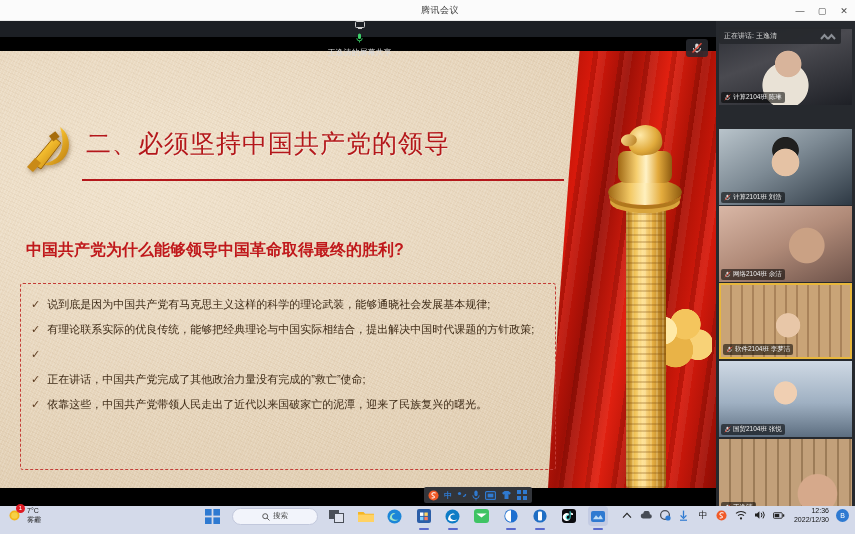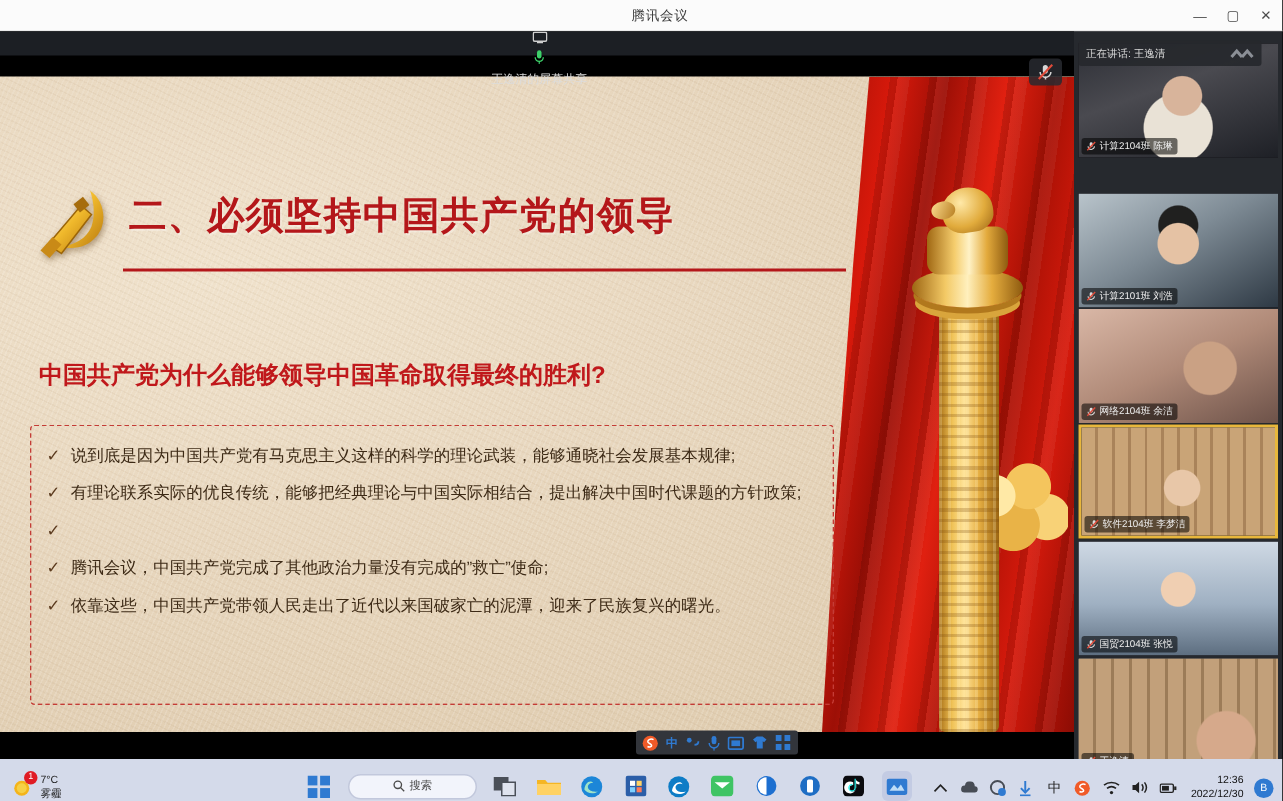--- a/index.html
+++ b/index.html
@@ -102,21 +102,21 @@
                radial-gradient(circle at 80% 62%, #f8d277 0 22%, rgba(0,0,0,0) 23%);
   }
 
   
   .emblem{
     position:absolute; left:20px; top:70px; width:58px; height:56px;
     filter:drop-shadow(1px 2px 2px rgba(90,55,10,.45));
   }
   .slide-title{
     position:absolute; left:86px; top:76px;
-    font-size:25px; font-weight:bold; color:#b4171a; letter-spacing:1px;
+    font-size:25px; font-weight:normal; color:#b4171a; letter-spacing:1px;
     text-shadow:1px 1px 0 rgba(255,255,255,.35);
   }
   .title-rule{
     position:absolute; left:82px; top:128px; width:482px; height:2px; background:#b4171a;
   }
   .q1,.q2{
     position:absolute; left:26px; color:#c0181b; font-size:16px; font-weight:600;
   }
   .q1{ top:157px; }
   .q2{ top:189px; }
@@ -167,21 +167,21 @@
       radial-gradient(circle at 50% 42%, #f0cfb2 0 14%, rgba(0,0,0,0) 15%),
       linear-gradient(180deg,#cfd9e4,#9fb0c2 55%,#5d6e80); }
   .p6{ background:
       radial-gradient(circle at 74% 72%, #d6a98b 0 17%, rgba(0,0,0,0) 18%),
       repeating-linear-gradient(90deg,#c2a07a 0 10px,#9c7c58 10px 12px),
       linear-gradient(160deg,#e8e0d2,#a38f74); }
 
   
   .taskbar{
     position:absolute; left:0; top:506px; width:855px; height:28px;
-    background:#d4daea; display:flex; align-items:flex-end;
+    background:#d4daea; display:flex; align-items:flex-start;
   }
   .weather{ display:flex; align-items:center; gap:4px; padding-left:6px; width:190px; }
   .w-sun{ position:relative; width:17px; height:17px; }
   .w-badge{
     position:absolute; right:-2px; top:-3px; width:9px; height:9px; border-radius:50%;
     background:#e01b24; color:#fff; font-size:6px; display:flex; align-items:center; justify-content:center;
   }
   .w-txt{ line-height:9px; }
   .w-txt div{ font-size:7px; color:#1b1b1b; }
   .tb-center{ flex:1; display:flex; align-items:center; justify-content:center; gap:9px; }
@@ -289,21 +289,21 @@
         </div>
         <div class="bullet">
           <span class="ck">✓</span>
           <span class="bt">有理论联系实际的优良传统，能够把经典理论与中国实际相结合，提出解决中国时代课题的方针政策;</span>
         </div>
         <div class="bullet">
           <span class="ck">✓</span>
         </div>
         <div class="bullet">
           <span class="ck">✓</span>
-          <span class="bt">腾讯会议，中国共产党完成了其他政治力量没有完成的”救亡”使命;</span>
+          <span class="bt">正在讲话，中国共产党完成了其他政治力量没有完成的”救亡”使命;</span>
         </div>
         <div class="bullet">
           <span class="ck">✓</span>
           <span class="bt">依靠这些，中国共产党带领人民走出了近代以来国破家亡的泥潭，迎来了民族复兴的曙光。</span>
         </div>
       </div>
     </div>
   </div>
 
   <div class="rail">

